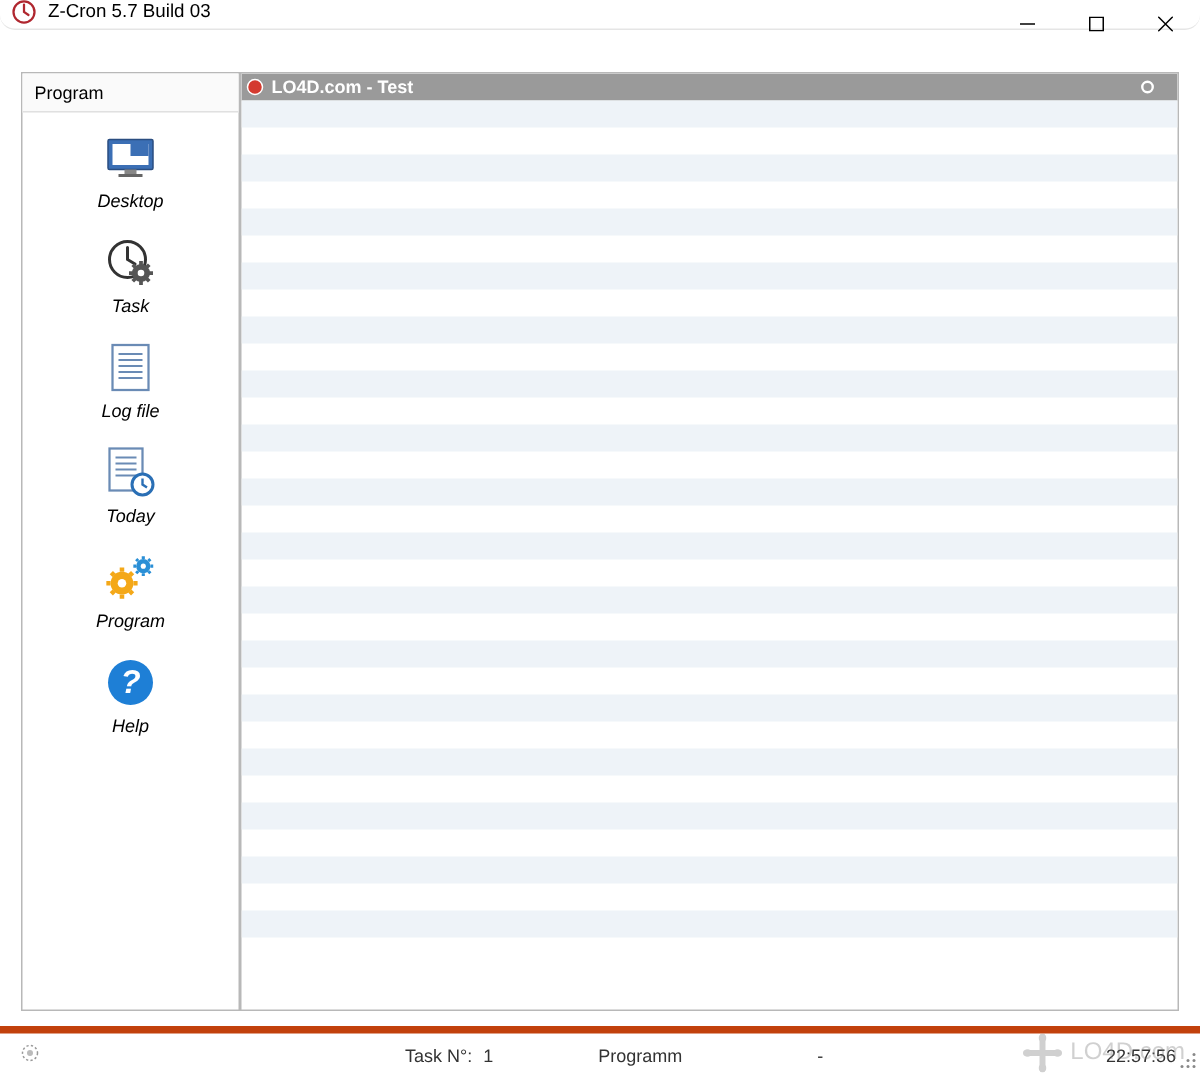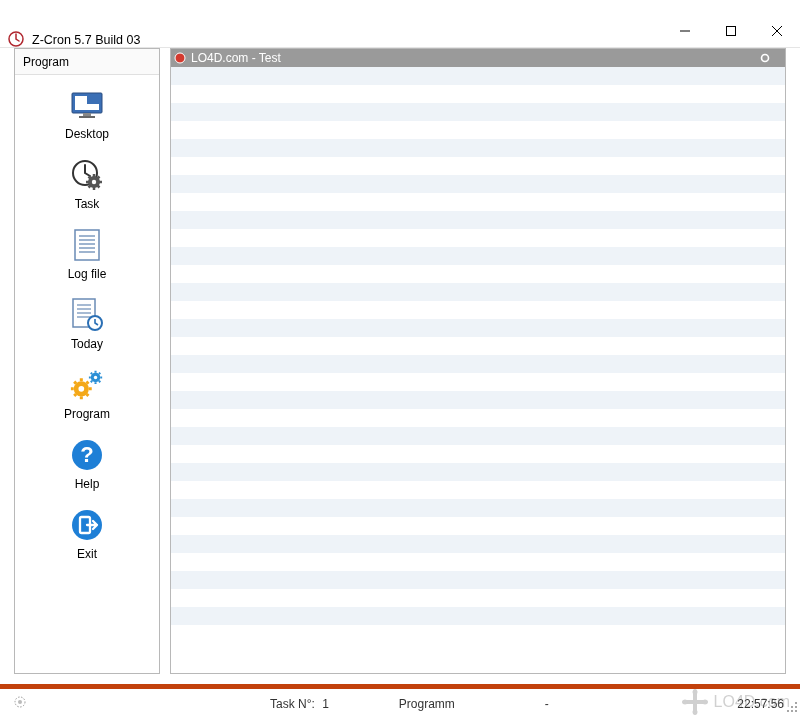--- a/index.html
+++ b/index.html
@@ -1,40 +1,40 @@
 <!DOCTYPE html>
 <html><head>
 <meta charset="utf-8">
 <style>
   * { box-sizing: border-box; margin: 0; padding: 0; }
   html, body { width: 800px; height: 718px; font-family: "Segoe UI", Tahoma, sans-serif; font-size: 12px; color: #000; background: #fff; overflow: hidden; }
 
   
-  .titlebar { height: 48px; display: flex; align-items: flex-end; padding: 0 0 0 8px; border-bottom: 1px solid #e5e5e5; }
+  .titlebar { height: 20px; display: flex; align-items: flex-start; padding: 0 0 0 8px; border-bottom: 1px solid #e5e5e5; border-radius: 15px; }
   .titlebar .app-icon { width: 16px; height: 16px; margin-right: 8px; }
   .titlebar .title { flex: 1; font-size: 12.5px; }
   .titlebar .win-btn { width: 46px; height: 32px; display: flex; align-items: center; justify-content: center; cursor: pointer; }
 
   
   .client { position: absolute; top: 32px; left: 0; right: 0; bottom: 34px; padding: 16px 14px 10px 14px; }
-  .panels { display: flex; height: 100%; gap: 10px; }
+  .panels { display: flex; height: 100%; }
 
   
   .sidebar { width: 146px; border: 1px solid #b8b8b8; background: #fff; display: flex; flex-direction: column; }
   .sidebar-header { height: 26px; line-height: 26px; padding-left: 8px; border-bottom: 1px solid #e0e0e0; font-size: 12px; background: #fafafa; }
   .sidebar-items { flex: 1; overflow: hidden; padding-top: 12px; }
-  .sb-item { display: flex; flex-direction: column; align-items: center; margin-bottom: 16px; cursor: pointer; }
+  .sb-item { display: flex; flex-direction: column; align-items: center; margin-bottom: 16px; cursor: pointer; font-style: italic; }
   .sb-item .ic { width: 36px; height: 36px; display: flex; align-items: center; justify-content: center; }
   .sb-item .lbl { margin-top: 4px; font-size: 12px; }
 
   
   .main { flex: 1; display: flex; flex-direction: column; }
   .main-header { height: 20px; padding-left: 4px; font-size: 12px; }
   .main-list { flex: 1; border: 1px solid #b8b8b8; background: #fff; overflow: hidden; position: relative; }
-  .row { height: 18px; display: flex; align-items: center; }
+  .row { height: 18px; display: flex; align-items: center; font-weight: bold; }
   .row:nth-child(even) { background: #eef3f8; }
   .row.sel { background: #9a9a9a; color: #fff; }
   .row .bullet { width: 18px; display: flex; align-items: center; justify-content: center; }
   .row .name { flex: 1; padding-left: 2px; font-size: 12px; }
   .row .status { width: 40px; display: flex; align-items: center; justify-content: center; }
 
   
   .statusbar { position: absolute; left: 0; right: 0; bottom: 0; height: 34px; border-top: 5px solid #c2410c; display: flex; align-items: center; font-size: 12px; color: #333; }
   .statusbar .cell { padding: 0 10px; }
   .statusbar .grip { position: absolute; right: 2px; bottom: 2px; }
@@ -166,30 +166,20 @@
         <div class="sb-item">
           <span class="ic">
             <svg width="34" height="34" viewBox="0 0 34 34">
               <circle cx="17" cy="17" r="15" fill="#1e7fd6"></circle>
               <text x="17" y="24" text-anchor="middle" font-size="22" font-weight="bold" fill="#fff" font-family="Arial">?</text>
             </svg>
           </span>
           <span class="lbl">Help</span>
         </div>
 
-        <div class="sb-item">
-          <span class="ic">
-            <svg width="34" height="34" viewBox="0 0 34 34">
-              <circle cx="17" cy="17" r="15" fill="#1e7fd6"></circle>
-              <rect x="10" y="9" width="10" height="16" rx="1.5" fill="none" stroke="#fff" stroke-width="2.3"></rect>
-              <path d="M17 17 h10 M23 13 l4 4 -4 4" fill="none" stroke="#fff" stroke-width="2.3" stroke-linecap="round" stroke-linejoin="round"></path>
-            </svg>
-          </span>
-          <span class="lbl">Exit</span>
-        </div>
 
       </div>
     </div>
 
     <div class="main">
       <div class="main-list" id="task-list">
           <div class="row sel">
             <span class="bullet">
               <svg width="12" height="12" viewBox="0 0 12 12">
                 <circle cx="6" cy="6" r="5" fill="#d43a2f" stroke="#fff" stroke-width="1"></circle>

